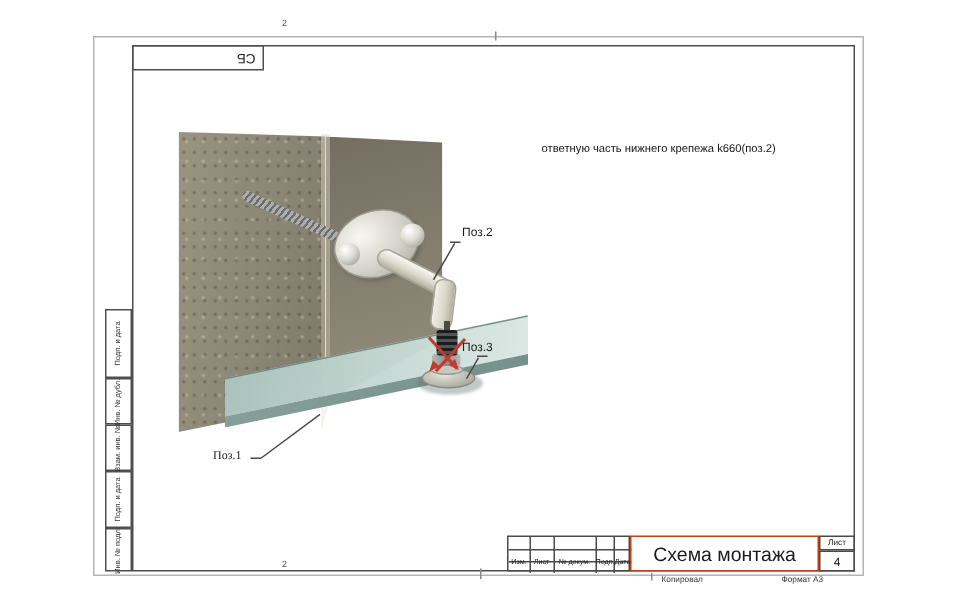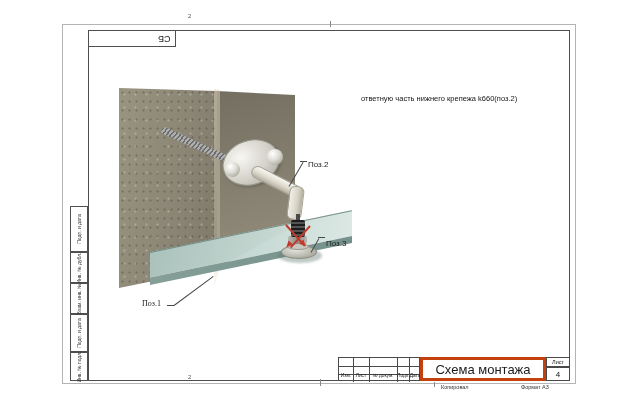--- a/index.html
+++ b/index.html
@@ -81,21 +81,21 @@
   .watermark{
     left:50%;top:158px;transform:translateX(-50%);white-space:nowrap;
     font-size:70px;font-weight:bold;letter-spacing:-2px;
     color:rgba(199,199,199,0.55);
     text-shadow:-2px -2px 1px rgba(255,255,255,0.85),2px 2px 2px rgba(125,125,125,0.35);
     z-index:50;pointer-events:none;
   }
   
   .tb-line{background:#4a4a4a;}
   .tb-subtable{left:338px;top:357px;width:82px;height:24px;border:1px solid #4a4a4a;}
-  .tb-title-cell{left:420px;top:357px;width:126px;height:24px;border:3px solid #c2410c;
+  .tb-title-cell{left:420px;top:357px;width:126px;height:24px;border:1px solid #c2410c;
     display:flex;align-items:center;justify-content:center;font-size:13px;color:#1b1b1b;}
   .tb-sheet-label{left:546px;top:357px;width:24px;height:10px;border:1px solid #4a4a4a;
     display:flex;align-items:center;justify-content:center;font-size:5.5px;color:#222;}
   .tb-sheet-num{left:546px;top:367px;width:24px;height:14px;border:1px solid #4a4a4a;
     display:flex;align-items:center;justify-content:center;font-size:8px;color:#111;}
   .tb-col-label{position:absolute;bottom:0;height:8px;line-height:8px;text-align:center;font-size:4.8px;color:#222;}
   .footer-note{font-size:5.5px;color:#333;}
 </style>
 </head>
 <body>
@@ -156,22 +156,22 @@
   <div class="abs red-head" style="left:285px;top:242px;transform:rotate(132deg);"></div>
 
   <div class="abs leader" style="left:289px;top:186px;width:28px;transform:rotate(-59.7deg);"></div>
   <div class="abs leader" style="left:300px;top:161px;width:7px;"></div>
   <div class="abs leader" style="left:311px;top:252px;width:16px;transform:rotate(-60.3deg);"></div>
   <div class="abs leader" style="left:318px;top:237px;width:7px;"></div>
   <div class="abs leader" style="left:167px;top:305px;width:7px;"></div>
   <div class="abs leader" style="left:174px;top:305px;width:49px;transform:rotate(-36.6deg);"></div>
 
   <div class="abs callout" style="left:142px;top:299px;font-family:Liberation Serif, serif;">Поз.1</div>
-  <div class="abs callout" style="left:308px;top:160px;">Поз.2</div>
-  <div class="abs callout" style="left:326px;top:227px;margin-top:12px;">Поз.3</div>
+  <div class="abs callout" style="left:308px;top:150px;">Поз.2</div>
+  <div class="abs callout" style="left:308px;top:227px;">Поз.3</div>
 
   <div class="abs instructions">
     <div>ответную часть нижнего крепежа k660(поз.2)</div>
   </div>
 
   <div class="abs tb-subtable">
     <div class="abs tb-line" style="left:14px;top:0;width:1px;height:24px;"></div>
     <div class="abs tb-line" style="left:30px;top:0;width:1px;height:24px;"></div>
     <div class="abs tb-line" style="left:58px;top:0;width:1px;height:24px;"></div>
     <div class="abs tb-line" style="left:70px;top:0;width:1px;height:24px;"></div>

